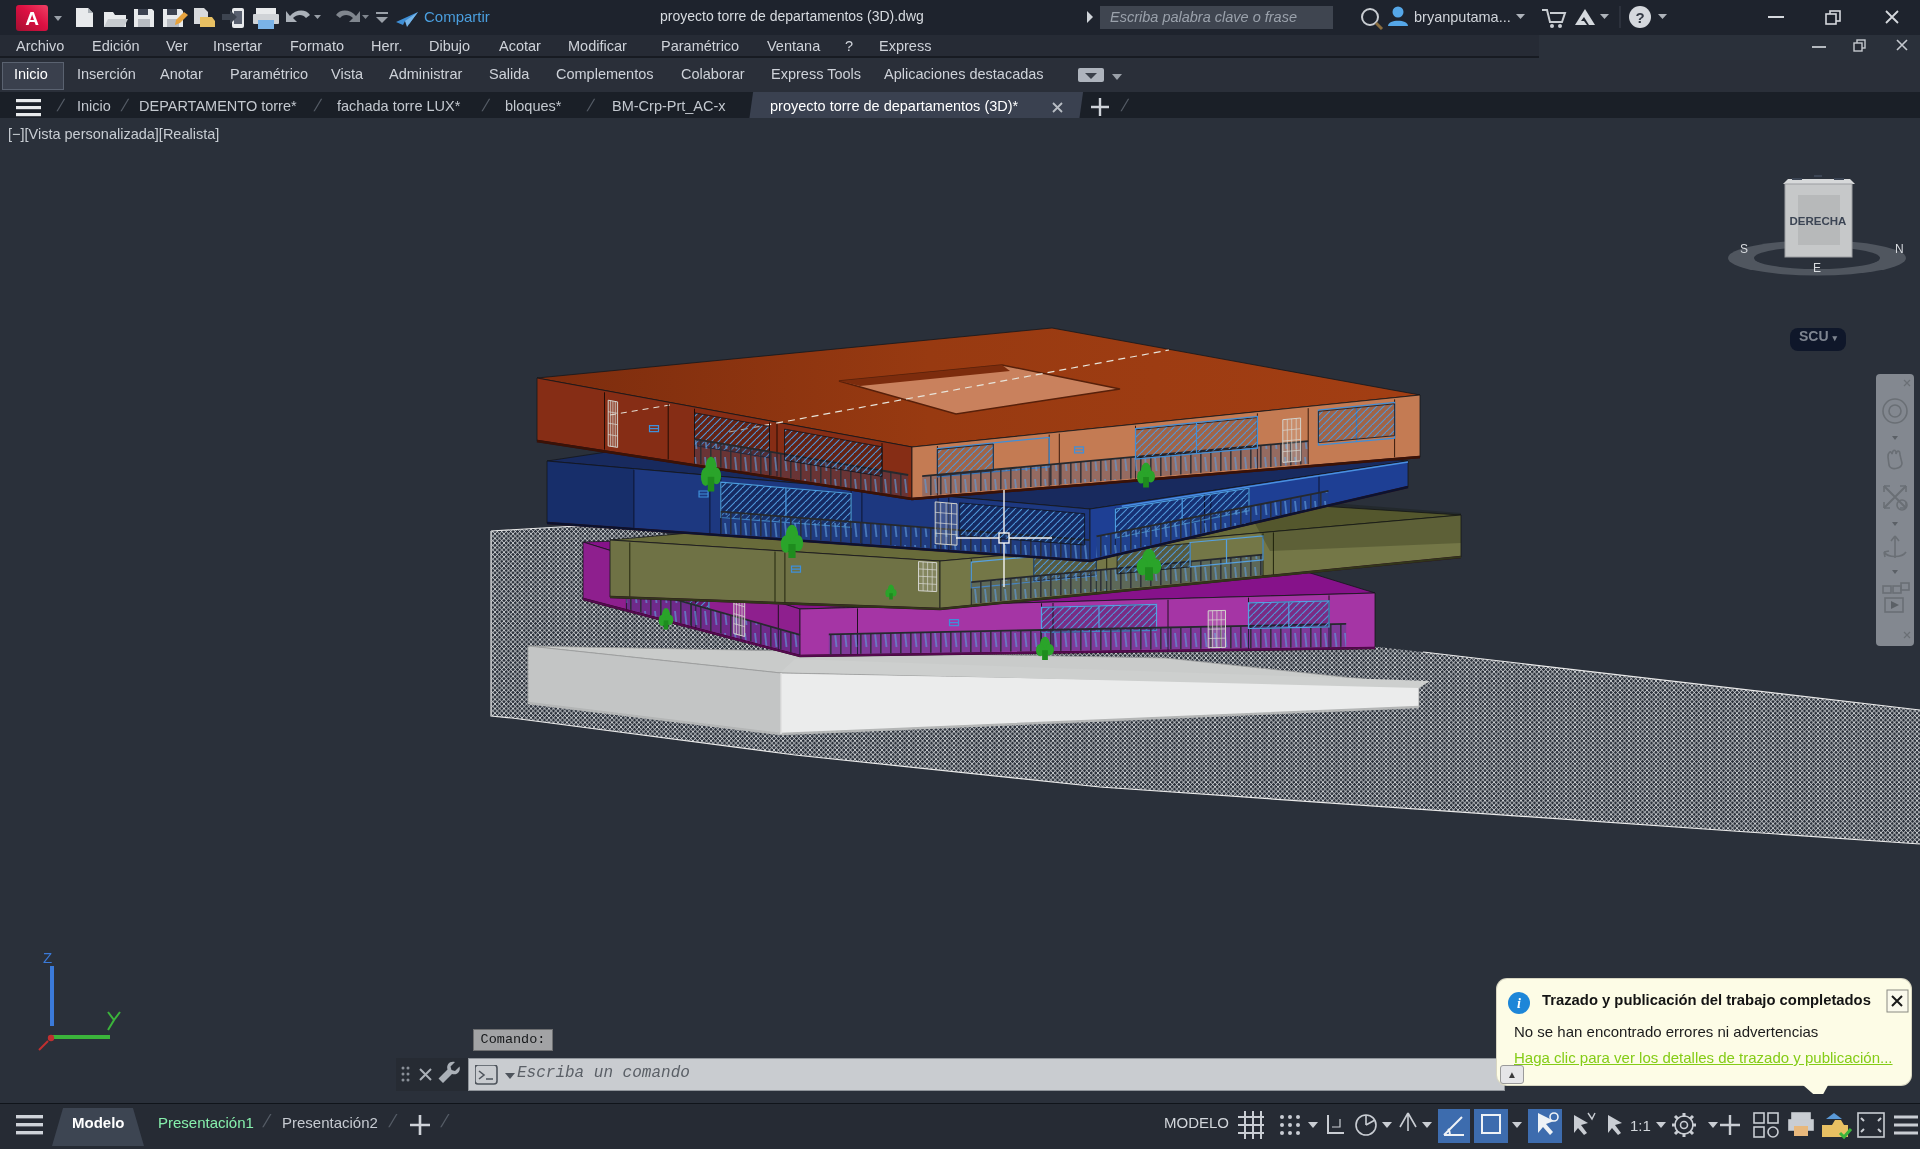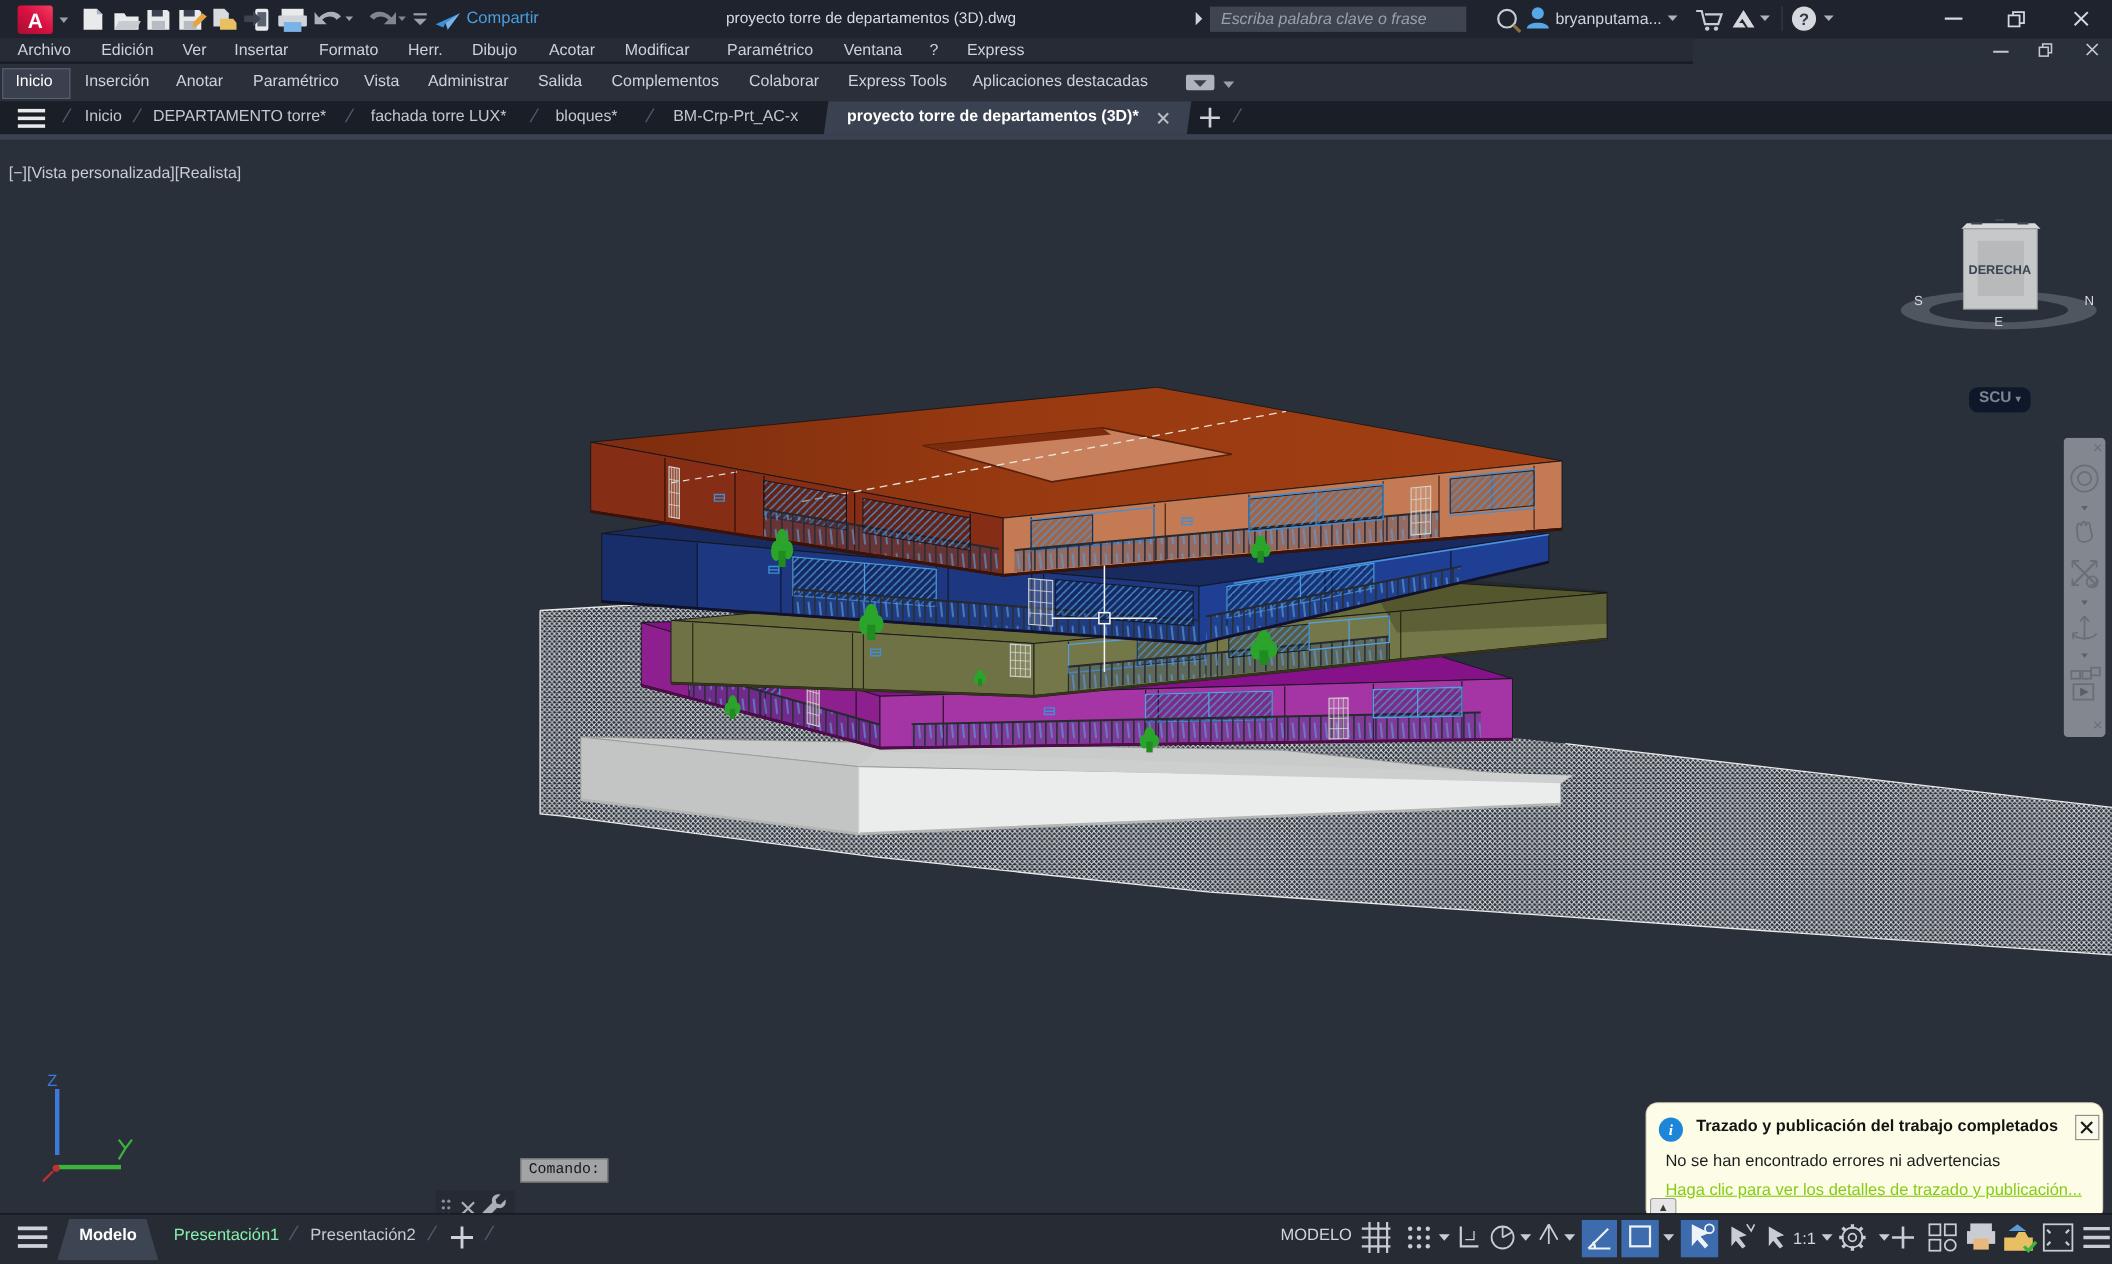--- a/index.html
+++ b/index.html
@@ -9,21 +9,21 @@
   #titlebar { position:absolute; left:0; top:0; width:1920px; height:35px; background:#1e232d; }
   #menubar { position:absolute; left:0; top:35px; width:1539px; height:23px; background:#262b35;
      border-bottom:2px solid #171b22; }
   .menuitem { position:absolute; top:3px; color:#ced2d9; font-size:14.5px; }
   #ribbonrow { position:absolute; left:0; top:60px; width:1920px; height:32px; background:#2a2f39; }
   .rtab { position:absolute; top:6px; color:#ced2d9; font-size:14.5px; }
   #filetabs { position:absolute; left:0; top:92px; width:1920px; height:30px; background:#1a1f27; }
   #understrip { position:absolute; left:0; top:122px; width:1920px; height:5px; background:#3a4150; }
   .ftab { position:absolute; top:6px; color:#c3c8cf; font-size:14.5px; }
   .fslash { position:absolute; top:4px; color:#555c66; font-size:17px; transform:skewX(-18deg); }
-  #viewport { position:absolute; left:0; top:142px; width:1920px; height:976px; background:#2a303a; overflow:hidden; }
+  #viewport { position:absolute; left:0; top:118px; width:1920px; height:976px; background:#2a303a; overflow:hidden; }
   #statusbar { position:absolute; left:0; top:1103px; width:1920px; height:46px; background:#262b34;
      border-top:1px solid #10141a; }
 </style>
 </head>
 <body>
 
 <div id="titlebar">
   <svg class="abs" style="left:0;top:0" width="1920" height="35">
     <defs>
       <linearGradient id="acad" x1="0" y1="1" x2="1" y2="0">
@@ -143,21 +143,21 @@
   <span class="ftab" style="left:77px">Inicio</span>
   <span class="fslash" style="left:122px">/</span>
   <span class="ftab" style="left:139px">DEPARTAMENTO torre*</span>
   <span class="fslash" style="left:315px">/</span>
   <span class="ftab" style="left:337px">fachada torre LUX*</span>
   <span class="fslash" style="left:483px">/</span>
   <span class="ftab" style="left:505px">bloques*</span>
   <span class="fslash" style="left:588px">/</span>
   <span class="ftab" style="left:612px">BM-Crp-Prt_AC-x</span>
   <div class="abs" style="left:751px;top:0;width:330px;height:30px;background:#3a4150;transform:skewX(-8deg)"></div>
-  <span class="ftab" style="left:770px;color:#fff;font-weight:bold">proyecto torre de departamentos (3D)*</span>
+  <span class="ftab" style="left:770px;color:#fff;font-weight:normal">proyecto torre de departamentos (3D)*</span>
   <svg class="abs" style="left:1051px;top:9px" width="14" height="14">
     <path d="M2 2 l9 9 M11 2 l-9 9" stroke="#b8bdc4" stroke-width="1.8"></path>
   </svg>
   <svg class="abs" style="left:1089px;top:4px" width="24" height="24">
     <path d="M11 2 v18 M2 11 h18" stroke="#cfd3d9" stroke-width="2.4"></path>
   </svg>
   <span class="fslash" style="left:1122px">/</span>
 </div>
 <div id="understrip"></div>
 
@@ -488,20 +488,28 @@
           <circle cx="12" cy="10" r="1.5"></circle>
         <circle cx="7" cy="16" r="1.5"></circle>
           <circle cx="12" cy="16" r="1.5"></circle>
         <circle cx="7" cy="22" r="1.5"></circle>
           <circle cx="12" cy="22" r="1.5"></circle>
       </g>
       <path d="M24 11 l11 11 M35 11 l-11 11" stroke="#aab0b7" stroke-width="2"></path>
       <path d="M47 25 l9 -9 c5 1.5 9 -2.5 7.5 -7.5 l-4.5 4.5 l-3.5 -1 l-1 -3.5 l4.5 -4.5 c-5 -1.5 -9 2.5 -7.5 7.5 l-9 9 z" fill="#aab0b7"></path>
     </svg>
   </div>
+  <div class="abs" style="left:468px;top:940px;width:1037px;height:33px;background:#c9ccd0;border:1px solid #8f949a">
+    <svg class="abs" style="left:6px;top:6px" width="50" height="22">
+      <rect x="0" y="0" width="22" height="19" rx="3" fill="none" stroke="#4e545c" stroke-width="1.6"></rect>
+      <path d="M4 6 l5 4 l-5 4 M11 14 h7" stroke="#4e545c" stroke-width="1.6" fill="none"></path>
+      <path d="M30 8 l10 0 l-5 6 z" fill="#4e545c"></path>
+    </svg>
+    <span class="abs" style="left:48px;top:5px;color:#5a5f66;font-family:'Liberation Mono',monospace;font-style:italic;font-size:16px">Escriba un comando</span>
+  </div>
 
   <div class="abs" style="left:1497px;top:861px;width:414px;height:106px;background:#fdfce6;border-radius:10px;box-shadow:0 0 0 1px #d8d6c2"></div>
   <svg class="abs" style="left:1780px;top:960px" width="70" height="30">
     <path d="M15 0 L52 0 L40 22 Z" fill="#fdfce6"></path>
   </svg>
   <svg class="abs" style="left:1497px;top:861px" width="414" height="106">
     <circle cx="22" cy="24" r="11" fill="#1d86d8"></circle>
     <text x="22" y="29" font-size="14" font-weight="bold" font-style="italic" fill="#fff" text-anchor="middle" font-family="Liberation Serif">i</text>
     <rect x="390" y="11" width="21" height="22" fill="#faf9ec" stroke="#8a8a82" stroke-width="1"></rect>
     <path d="M395 17 l10 10 M405 17 l-10 10" stroke="#1a1a1a" stroke-width="2"></path>

